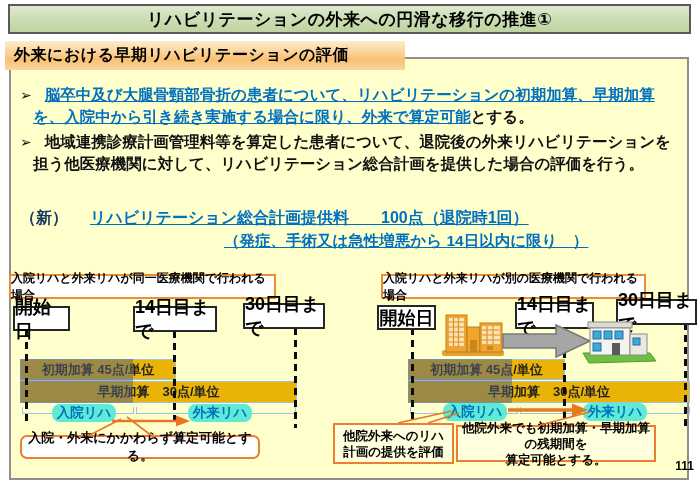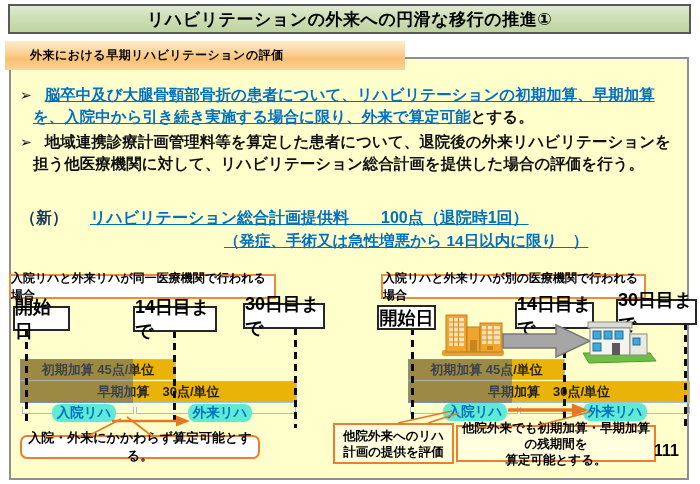--- a/index.html
+++ b/index.html
@@ -6,21 +6,21 @@
   body{width:700px;height:484px;background:#fff;font-family:"Liberation Sans","DejaVu Sans",sans-serif;overflow:hidden;}
   .slide{position:relative;width:700px;height:484px;background:#fff;}
   .title-bar{position:absolute;left:8px;top:4px;width:679px;height:26px;border:2px solid #595959;
     background:linear-gradient(180deg,#dfe9d2 0%,#cfe0b8 40%,#bfd4a0 100%);
     display:flex;align-items:center;justify-content:center;}
   .title-bar span{font-size:17px;font-weight:700;color:#000;letter-spacing:.5px;}
   .content-box{position:absolute;left:9px;top:57px;width:680px;height:423px;background:#FFFFCC;border:2px solid #8f8f8f;box-sizing:border-box;}
   .section-header{position:absolute;left:5px;top:41px;width:400px;height:29px;
     background:linear-gradient(180deg,#fdeccb 0%,#fbcf92 45%,#f9c072 62%,#fbd49d 100%);
     display:flex;align-items:center;z-index:3;}
-  .section-header span{font-size:12px;font-weight:700;color:#000;padding-left:25px;letter-spacing:.5px;}
+  .section-header span{font-size:16px;font-weight:700;color:#000;padding-left:9px;letter-spacing:.5px;}
   .bullet{position:absolute;left:20px;width:648px;font-size:15.5px;font-weight:700;line-height:22px;color:#111;
     padding-left:13px;text-indent:-13px;z-index:2;}
   .bullet .marker{color:#111;margin-right:13px;font-size:14px;}
   .link{color:#0070C0;text-decoration:underline;}
   .newline1{position:absolute;left:20px;top:208px;font-size:16px;font-weight:700;z-index:2;}
   .newline1 .prefix{color:#17375E;margin-right:22px;}
   .newline2{position:absolute;left:224px;top:231px;font-size:15.5px;font-weight:700;z-index:2;}
   .hdrbox{position:absolute;height:21px;border:2px solid #ED8C32;background:#fff;
     display:flex;align-items:center;justify-content:center;font-size:12px;font-weight:700;color:#000;z-index:4;}
   .hdrbox.l{left:9px;top:274px;width:263px;}
@@ -32,21 +32,21 @@
     font-size:13px;font-weight:700;color:#1f1f1f;z-index:1;}
   .overlay{position:absolute;background:rgba(84,98,122,.52);z-index:2;}
   .bracket{position:absolute;height:6px;border-left:1px solid #9CC3E5;border-right:1px solid #9CC3E5;border-bottom:1px solid #9CC3E5;z-index:2;}
   .seglabel{position:absolute;background:#5eead4;color:#0070C0;font-size:13.5px;font-weight:700;
     display:flex;align-items:center;justify-content:center;z-index:4;border-radius:8px;}
   .notebox{position:absolute;border:2px solid #ED7D31;display:flex;flex-direction:column;align-items:center;justify-content:center;
     font-weight:700;color:#000;z-index:4;text-align:center;box-sizing:border-box;}
   .notebox.lnote{left:20px;top:435px;width:240px;height:24px;background:#fff;font-size:13px;border-radius:7px;}
   .notebox.rsmall{left:333px;top:423px;width:121px;height:41px;background:#FFFFDE;font-size:12.5px;line-height:16px;}
   .notebox.rbig{left:456px;top:425px;width:200px;height:37px;background:#FFFFDE;font-size:12.5px;line-height:16px;}
-  .pagenum{position:absolute;left:654px;top:442px;width:40px;text-align:left;font-size:16px;font-weight:700;color:#000;z-index:4;}
+  .pagenum{position:absolute;left:654px;top:459px;width:40px;text-align:right;font-size:12px;font-weight:700;color:#000;z-index:4;}
   .arrows-svg{position:absolute;left:0;top:0;width:700px;height:484px;z-index:5;pointer-events:none;}
 </style>
 </head>
 <body>
 
 <div class="slide">
 
   <div class="content-box"></div>
 
   <div class="title-bar">

